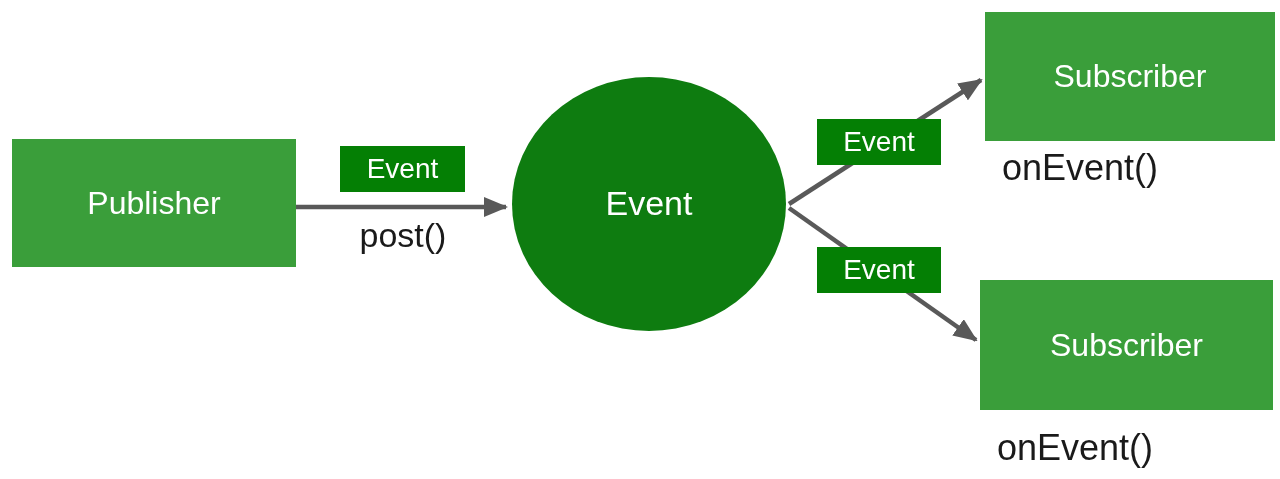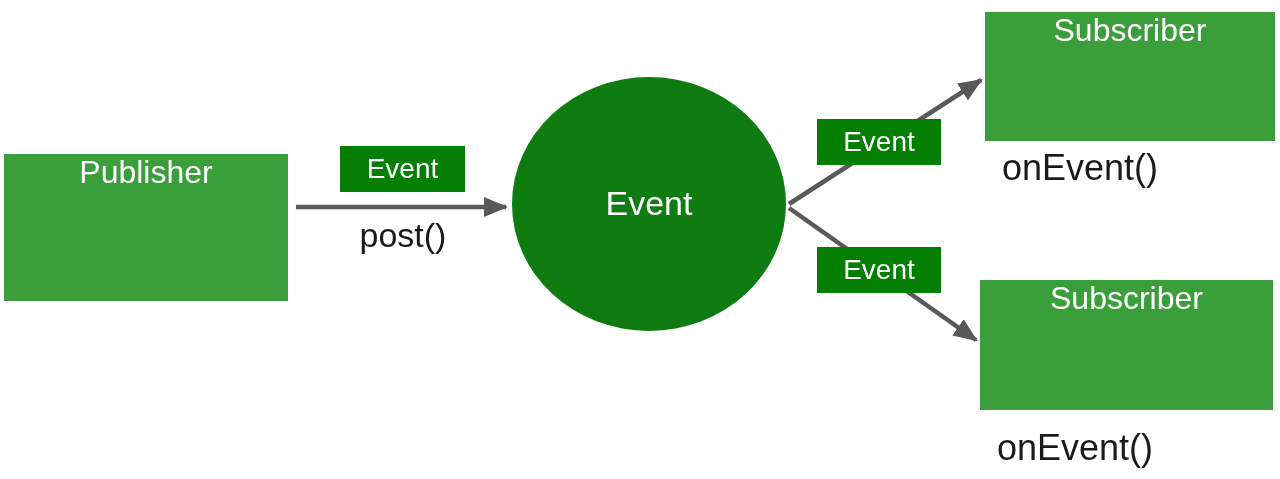--- a/index.html
+++ b/index.html
@@ -32,28 +32,28 @@
   .arrow-line {
     stroke: var(--arrow-gray);
     stroke-width: 4.5;
     fill: none;
   }
   .arrowhead { fill: var(--arrow-gray); }
 
   .node {
     position: absolute;
     display: flex;
-    align-items: flex-start;
+    align-items: center;
     justify-content: center;
     background: var(--node-green);
     color: var(--text-light);
     font-size: 32px;
     z-index: 2;
   }
-  .publisher-box { left: 4px;  top: 139px; width: 284px; height: 147px; margin-top: 15px; }
+  .publisher-box { left: 12px;  top: 139px; width: 284px; height: 128px; }
   .subscriber-box-1 { left: 985px; top: 12px;  width: 290px; height: 129px; }
   .subscriber-box-2 { left: 980px; top: 280px; width: 293px; height: 130px; }
 
   .bus-circle {
     position: absolute;
     left: 512px; top: 77px;
     width: 274px; height: 254px;
     border-radius: 50%;
     background: var(--bus-green);
     color: var(--text-light);

